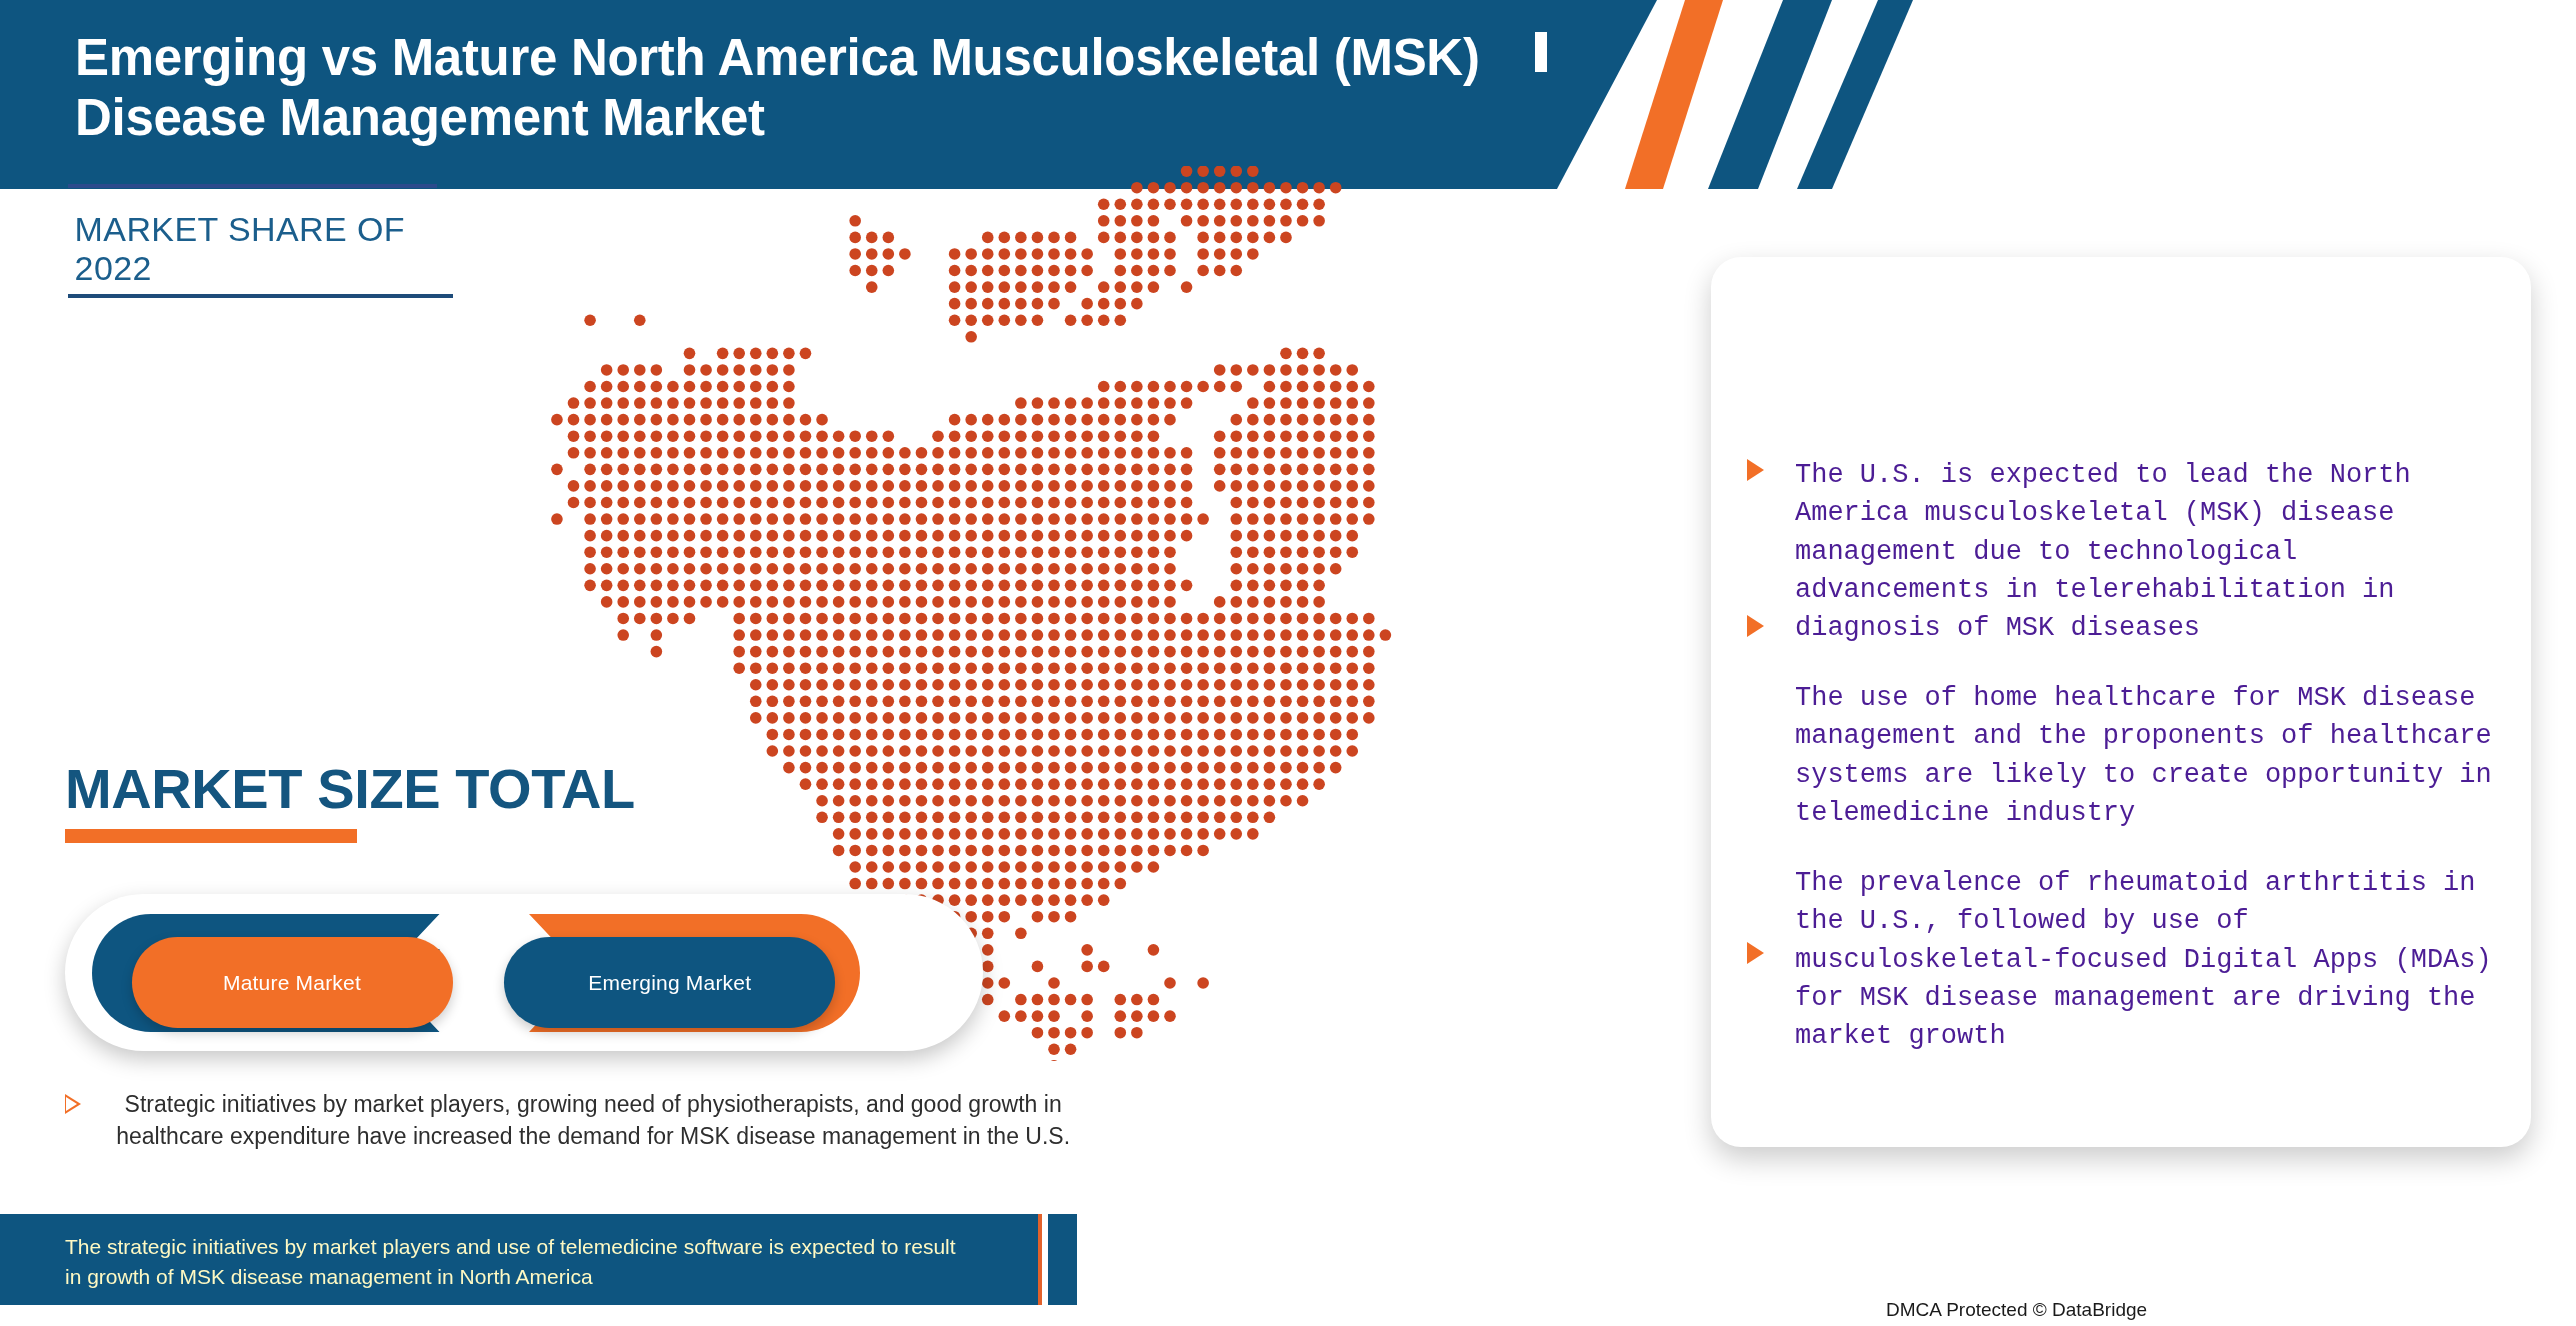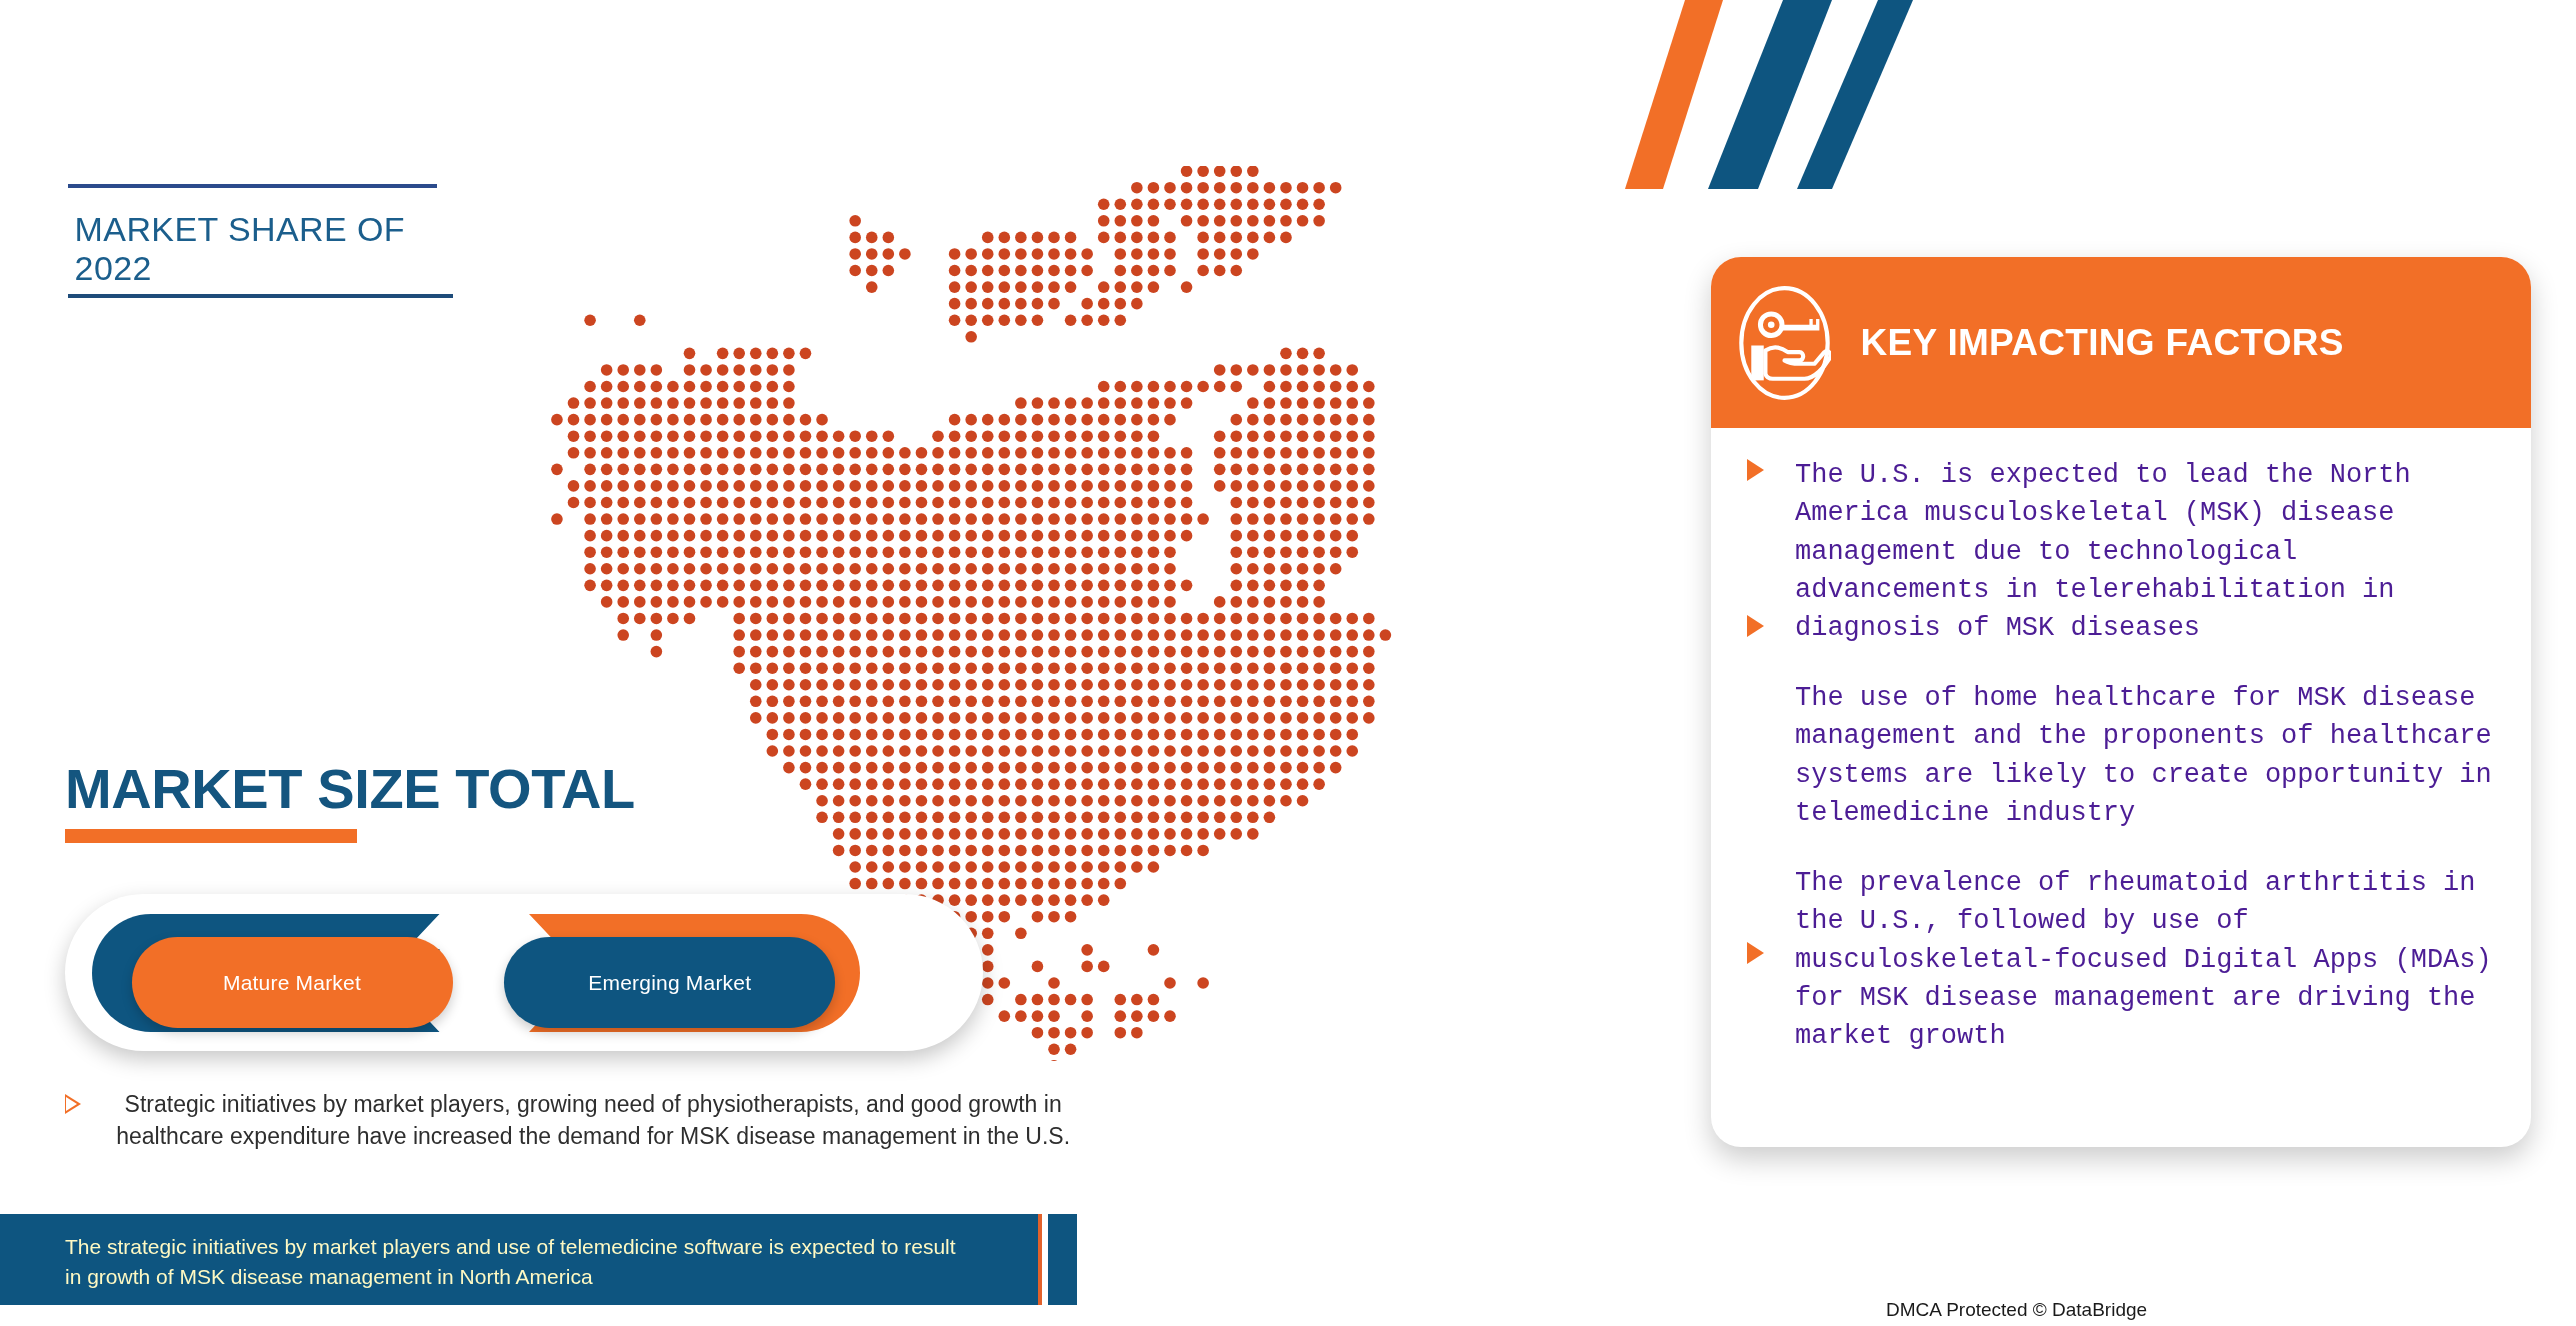--- a/index.html
+++ b/index.html
@@ -144,20 +144,25 @@
   .kif-text{
     font-size:27px;line-height:1.42;color:#4c1d95;
     font-family:Liberation Mono, monospace;
   }
 </style>
 </head>
 <body>
 
 <div class="canvas">
 
+  <div class="header-wrap">
+    <div class="header-bg"></div>
+    <div class="header-title">Emerging vs Mature North America Musculoskeletal (MSK) Disease Management Market</div>
+    <div class="stripe-notch"></div>
+  </div>
   <div class="stripe s1"></div>
   <div class="stripe s2"></div>
   <div class="stripe s3"></div>
 
   <div class="share-block">
     <div class="share-rule"></div>
     <div class="share-text">MARKET SHARE OF 2022</div>
     <div class="share-rule bottom"></div>
   </div>
 
@@ -1600,34 +1605,20 @@
 
   <div class="footer-bar">
     <div class="footer-text">The strategic initiatives by market players and use of telemedicine software is expected to result in growth of MSK disease management in North America</div>
     <div class="footer-div-orange"></div>
     <div class="footer-div-white"></div>
   </div>
 
   <div class="dmca">DMCA Protected © DataBridge</div>
 
   <div class="kif-panel">
-    <div class="kif-header">
-      <svg class="kif-icon" viewBox="0 0 112 142">
-        <ellipse cx="56" cy="71" rx="52" ry="66" fill="none" stroke="#ffffff" stroke-width="5"></ellipse>
-        <circle cx="40" cy="49" r="13" fill="none" stroke="#ffffff" stroke-width="6"></circle>
-        <circle cx="40" cy="49" r="4" fill="#ffffff"></circle>
-        <path d="M53 49 H86 L86 42 L90 42 L90 49 L94 49 L94 42 L98 42 L98 56 H53 Z" fill="#ffffff"></path>
-        <rect x="16" y="74" width="15" height="42" fill="#ffffff"></rect>
-        <path d="M33 80 C42 74 52 76 60 82 L74 82 C80 82 80 92 74 92 L56 92
-                 C62 96 68 96 74 96 L92 96 C99 88 104 82 104 82
-                 C108 78 114 84 110 90 C104 100 92 114 80 114 L42 114
-                 C38 114 34 112 33 108 Z" fill="none" stroke="#ffffff" stroke-width="5" stroke-linejoin="round"></path>
-      </svg>
-      <div class="kif-title">KEY IMPACTING FACTORS</div>
-    </div>
     <div class="kif-body">
       <div class="kif-item">
         <span class="kif-tri p0"></span>
         <span class="kif-tri p1"></span>
         <div class="kif-text">The U.S. is expected to lead the North America musculoskeletal (MSK) disease management due to technological advancements in telerehabilitation in diagnosis of MSK diseases</div>
       </div>
       <div class="kif-item">
         <div class="kif-text">The use of home healthcare for MSK disease management and the proponents of healthcare systems are likely to create opportunity in telemedicine industry</div>
       </div>
       <div class="kif-item">

